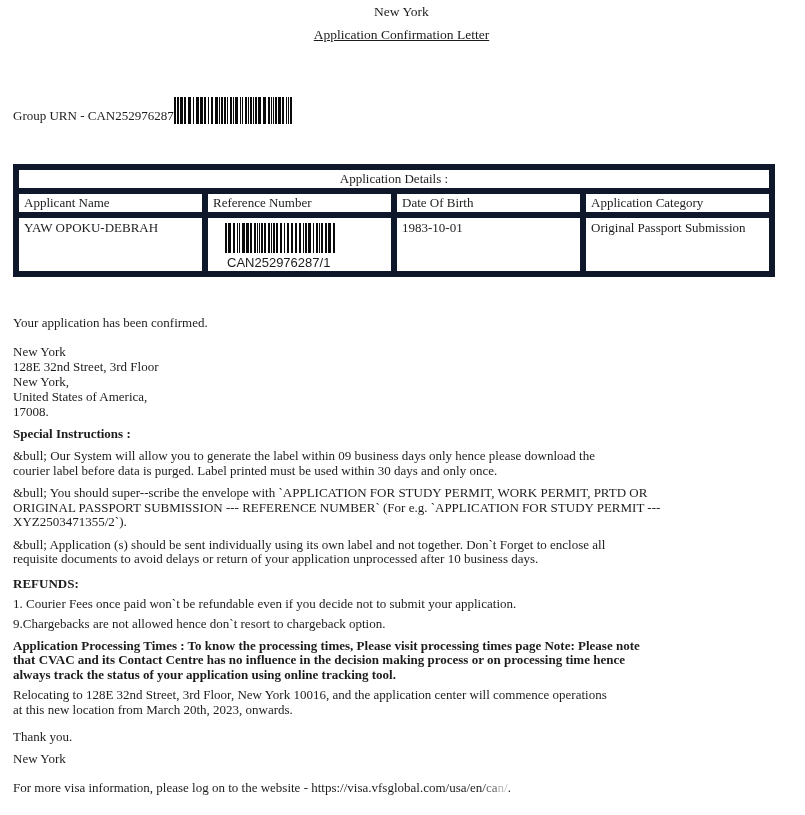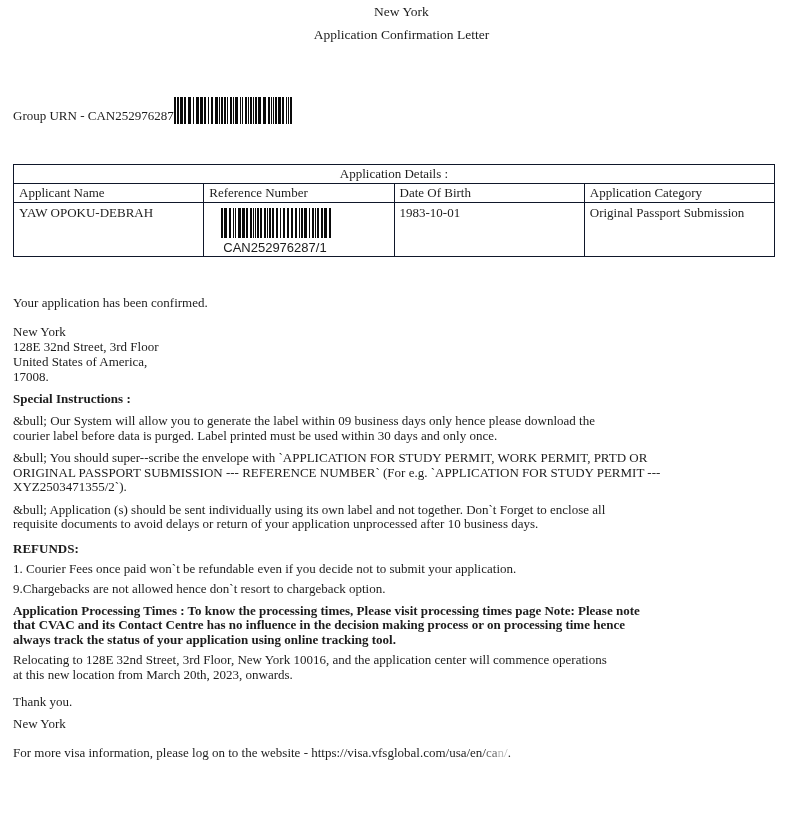--- a/index.html
+++ b/index.html
@@ -9,37 +9,37 @@
     width:805px; height:815px;
     background:#ffffff;
     color:#1c1c1c;
     font-family:"Liberation Serif", serif;
     font-size:13px;
     padding:2px 15px 0 13px;
     overflow:hidden;
   }
   .title { text-align:center; font-size:13.5px; }
   .title.l1 { margin-top:2px; }
-  .title.l2 { margin-top:7px; }
+  .title.l2 { margin-top:7px;text-decoration:underline; }
 
   .meta-row { display:flex; justify-content:space-between; margin-top:52px; }
   .urn-block { margin-right:100px; display:flex; flex-direction:row; align-items:flex-end; }
 
   .barcode { display:flex; align-items:stretch; overflow:hidden; }
   .barcode span { background:#0a0a0a; height:100%; flex:0 0 auto; }
   .urn-barcode { margin-top:2px; }
   .ref-barcode { margin:3px 0 2px 12px; }
 
   table.details {
     margin-top:40px;
     width:762px;
     border-collapse:collapse;
     table-layout:fixed;
   }
-  table.details td { border:1px solid #0f172a; padding:1px 5px; font-size:13px; }
+  table.details td { border:6px solid #0f172a; padding:1px 5px; font-size:13px; }
   td.caption { text-align:center; height:18px; }
   tr.hdr td { height:19px; vertical-align:middle; }
   tr.data td { height:54px; vertical-align:top; padding-top:2px; }
   .col1 { width:185px; } .col2 { width:207px; } .col3 { width:186px; } .col4 { width:184px; }
   .ref-num { font-family:"Liberation Sans", sans-serif; font-size:13px; margin-left:14px; margin-top:2px; }
 
   p { line-height:14px; }
   .confirm { margin-top:39px; }
   .addr { margin-top:1px; }
   .addr.first { margin-top:15px; }
@@ -164,20 +164,21 @@
       <td>1983-10-01</td>
       <td>Original Passport Submission</td>
     </tr>
   </tbody>
     </table>
 
   <p class="confirm">Your application has been confirmed.</p>
 
   <p class="addr first">New York</p>
   <p class="addr">128E 32nd Street, 3rd Floor</p>
+  <p class="addr">New York,</p>
   <p class="addr">United States of America,</p>
   <p class="addr">17008.</p>
 
   <p class="bold heading">Special Instructions :</p>
 
   <p class="bullet pre">&amp;bull; Our System will allow you to generate the label within 09 business days only hence please download the
 courier label before data is purged. Label printed must be used within 30 days and only once.</p>
   <p class="bullet pre">&amp;bull; You should super--scribe the envelope with `APPLICATION FOR STUDY PERMIT, WORK PERMIT, PRTD OR
 ORIGINAL PASSPORT SUBMISSION --- REFERENCE NUMBER` (For e.g. `APPLICATION FOR STUDY PERMIT ---
 XYZ2503471355/2`).</p>

